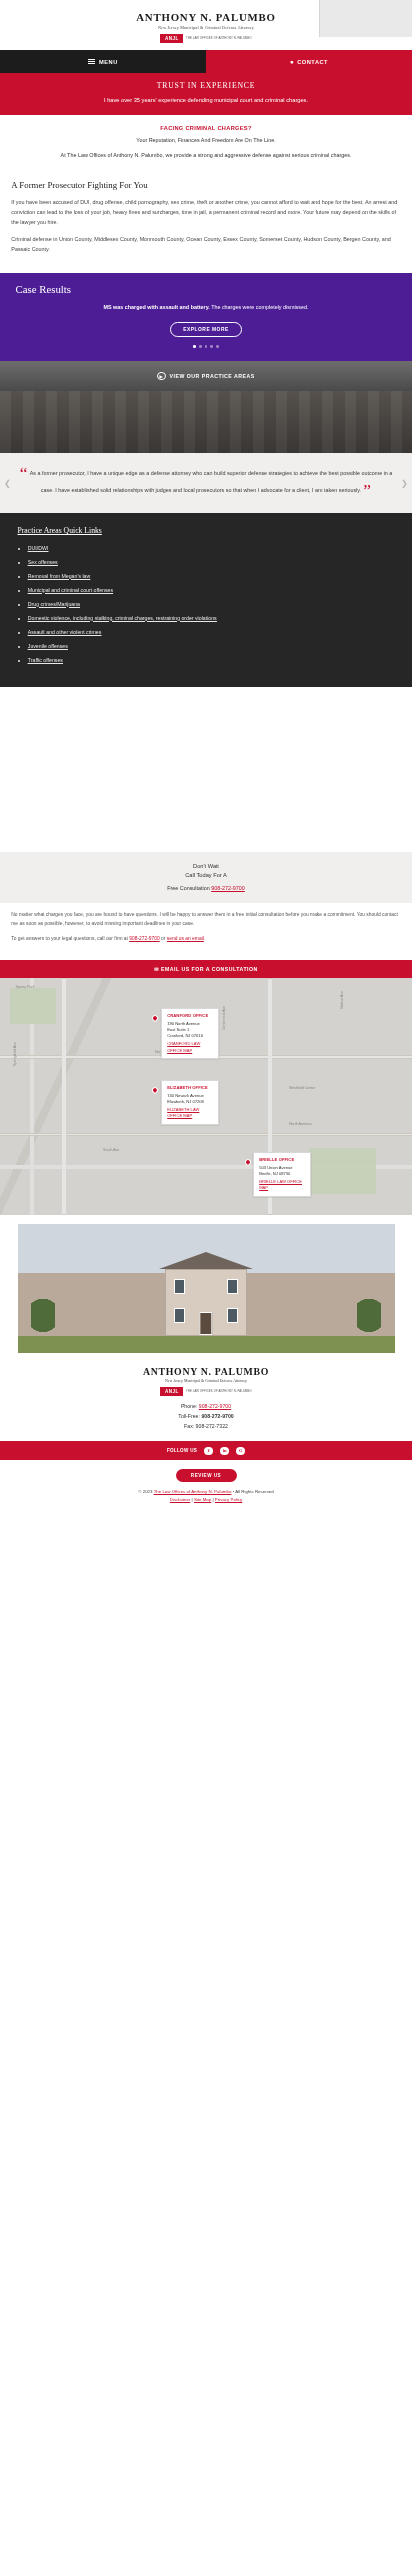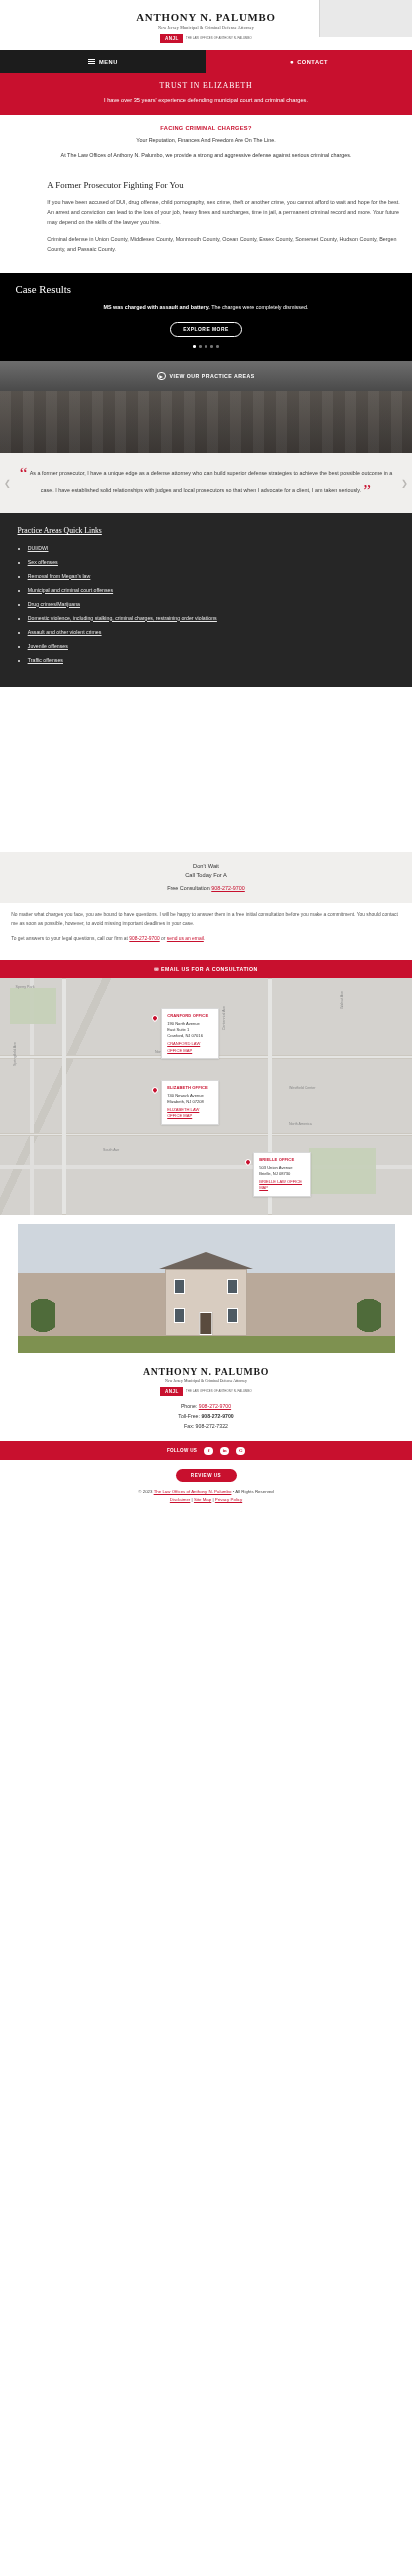--- a/index.html
+++ b/index.html
@@ -132,39 +132,38 @@
   .hero-white p {
     font-size: 5.4px;
     line-height: 1.7;
     color: #333;
     margin-bottom: 6.2px;
   }
 
   
   .article {
     padding: 2.1px 11.3px 11.3px;
-    margin-left: 36px;
   }
   .article h2 {
     font-family: "Liberation Serif", serif;
     font-size: 8.8px;
     font-weight: normal;
     color: #222;
     margin-bottom: 7.2px;
   }
   .article p {
     font-size: 5.4px;
     line-height: 1.85;
     color: #444;
     margin-bottom: 7.2px;
   }
 
   
   .case-results {
-    background: #000000;
+    background: #4c1d95;
     color: #fff;
     padding: 10.3px 15.5px 13.4px;
   }
   .case-results h2 {
     font-family: "Liberation Serif", serif;
     font-size: 10.8px;
     font-weight: normal;
     margin-bottom: 8.2px;
   }
   .case-results .result-text {
@@ -555,21 +554,21 @@
         </span>
       <span>MENU</span>
     </div>
     <div class="nav-contact">
       <span class="pin-icon">●</span>
       <span>CONTACT</span>
     </div>
   </div>
 
   <div class="hero-red">
-    <h2>TRUST IN ELIZABETH</h2>
+    <h2>TRUST IN EXPERIENCE</h2>
     <p>I have over 35 years' experience defending municipal court and criminal charges.</p>
   </div>
 
   <div class="hero-white">
     <h3>FACING CRIMINAL CHARGES?</h3>
     <p>Your Reputation, Finances And Freedom Are On The Line.</p>
     <p>At The Law Offices of Anthony N. Palumbo, we provide a strong and aggressive defense against serious criminal charges.</p>
   </div>
 
   <div class="article">

